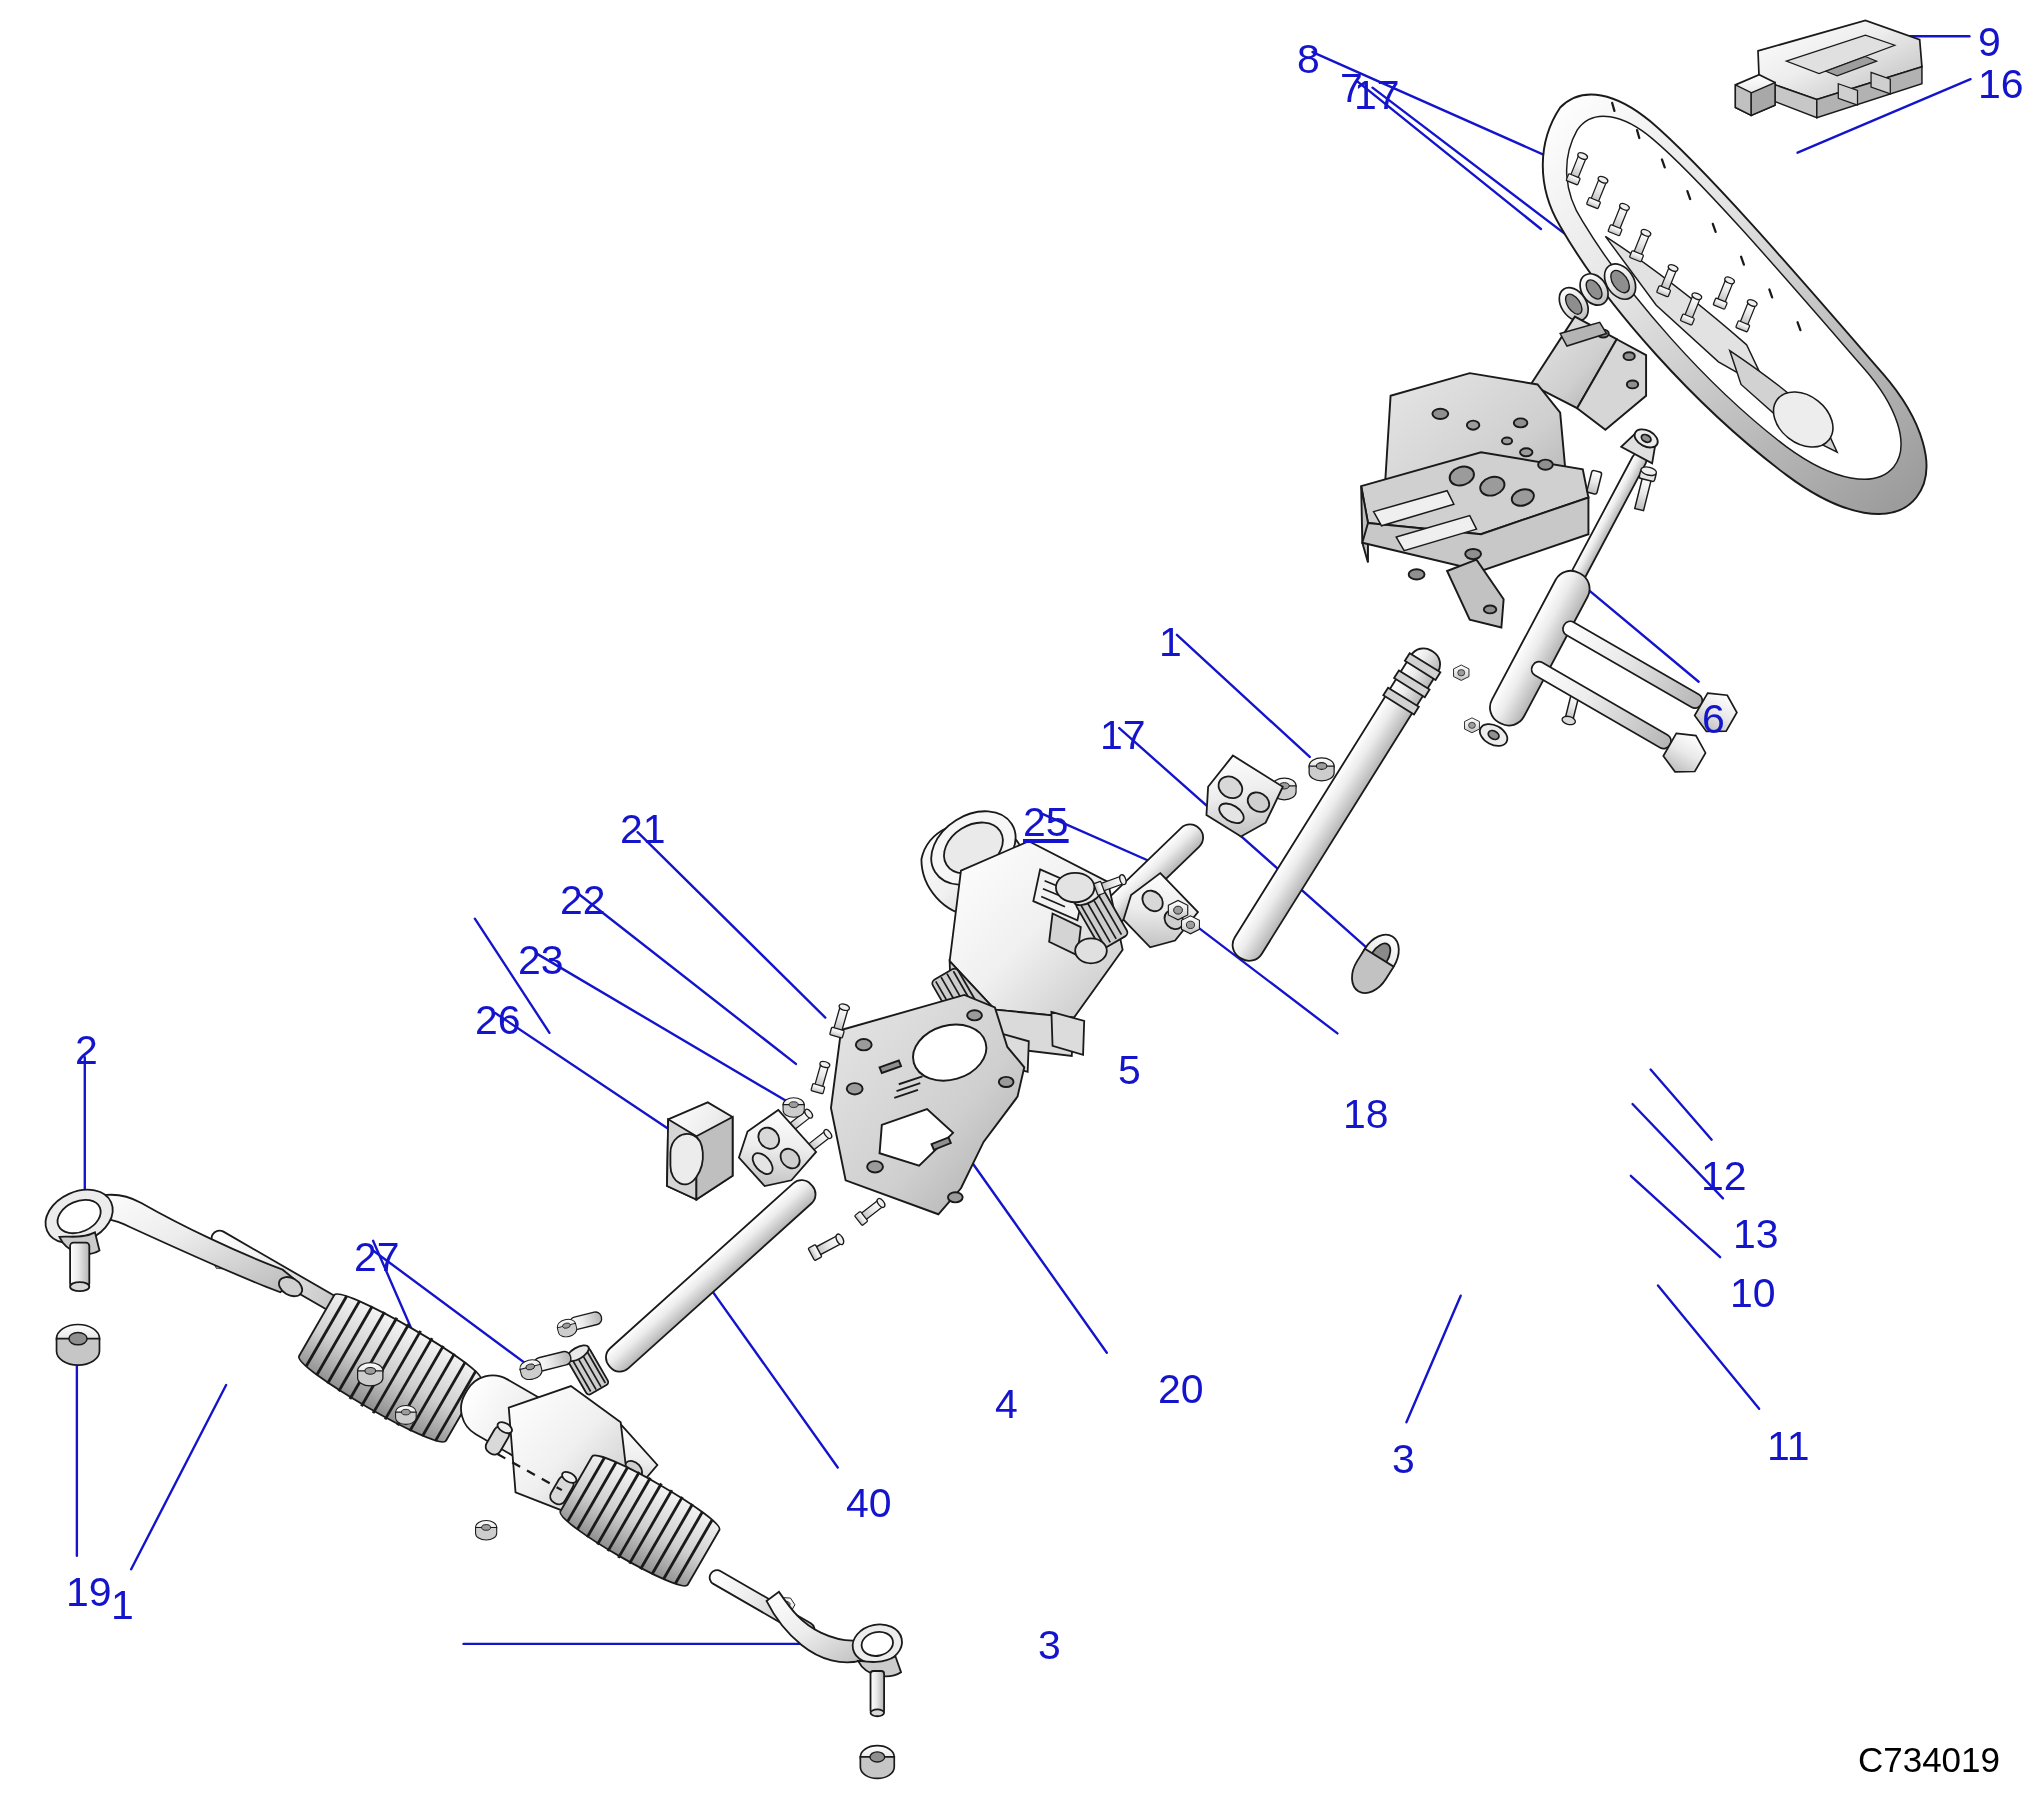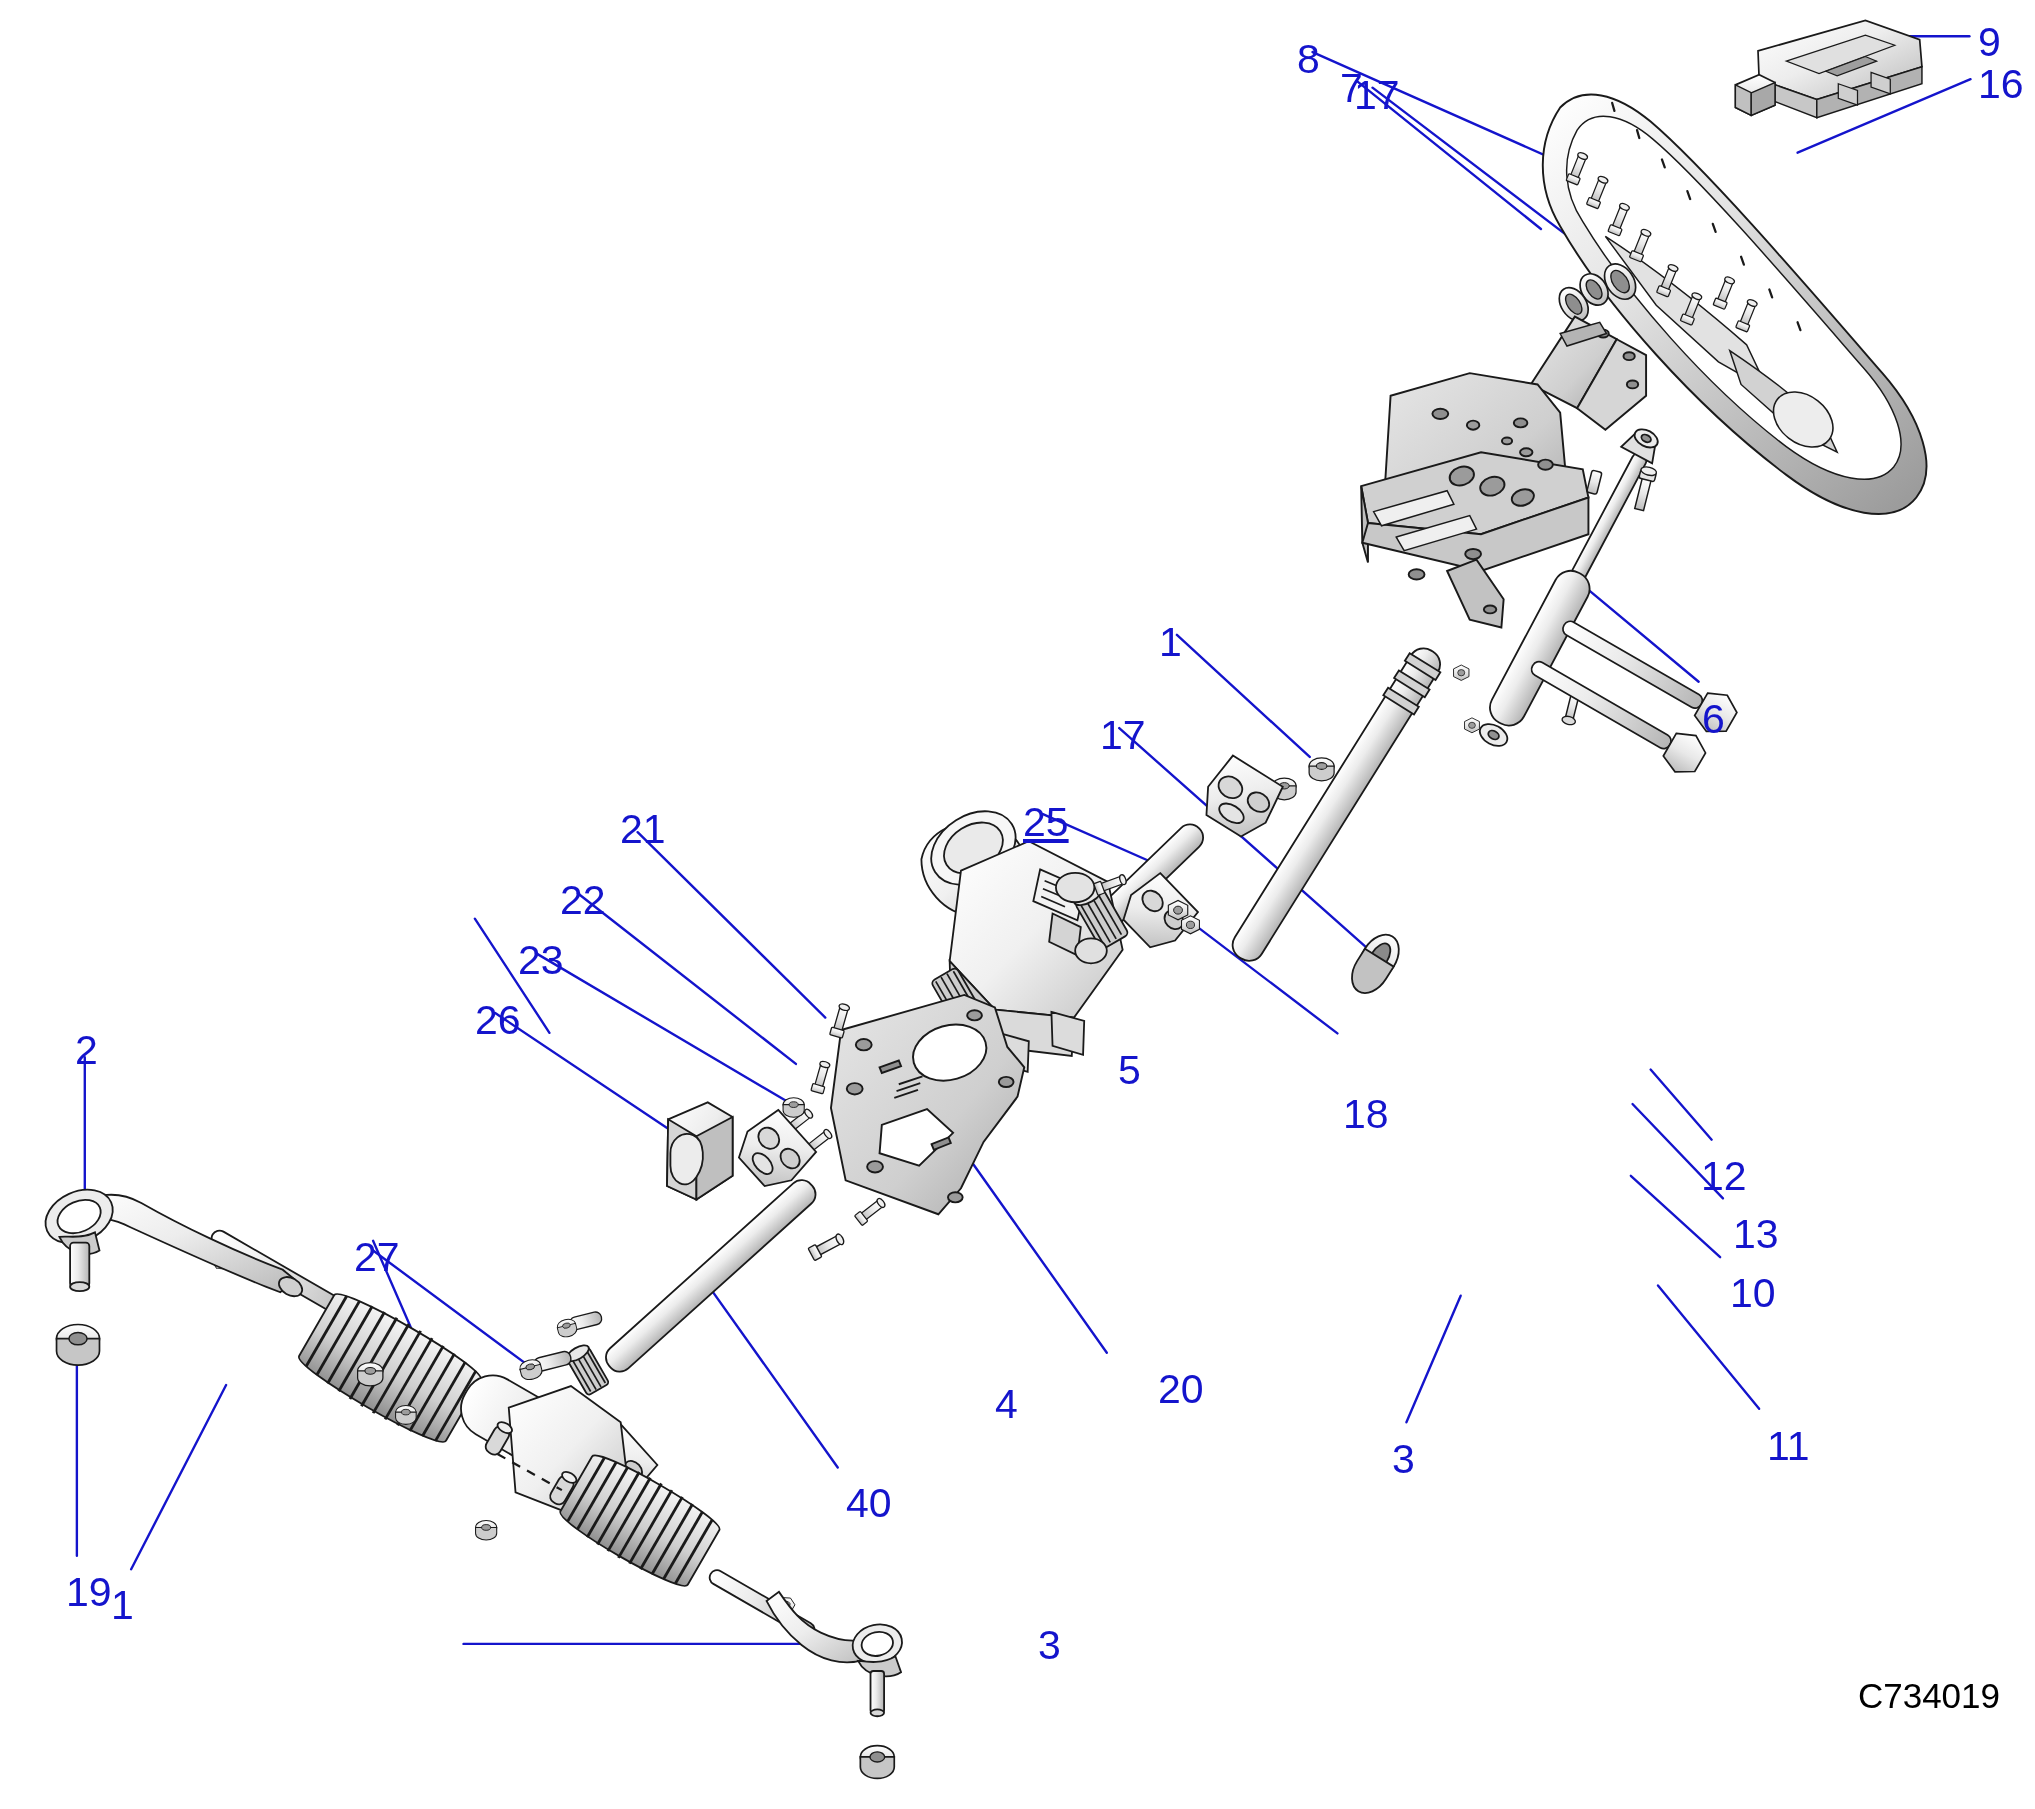--- a/index.html
+++ b/index.html
@@ -24,21 +24,21 @@
   .footer-left{
     position:absolute;
     left:34px;top:1740px;
     font-size:35px;
     color:#000000;
     font-family:"Liberation Sans", sans-serif;
     white-space:nowrap;
   }
   .footer-right{
     position:absolute;
-    right:35px;top:1676px;
+    right:35px;top:1740px;
     font-size:35px;
     color:#000000;
     font-family:"Liberation Sans", sans-serif;
     white-space:nowrap;
     text-align:left;
   }
 </style>
 </head>
 <body>
 

